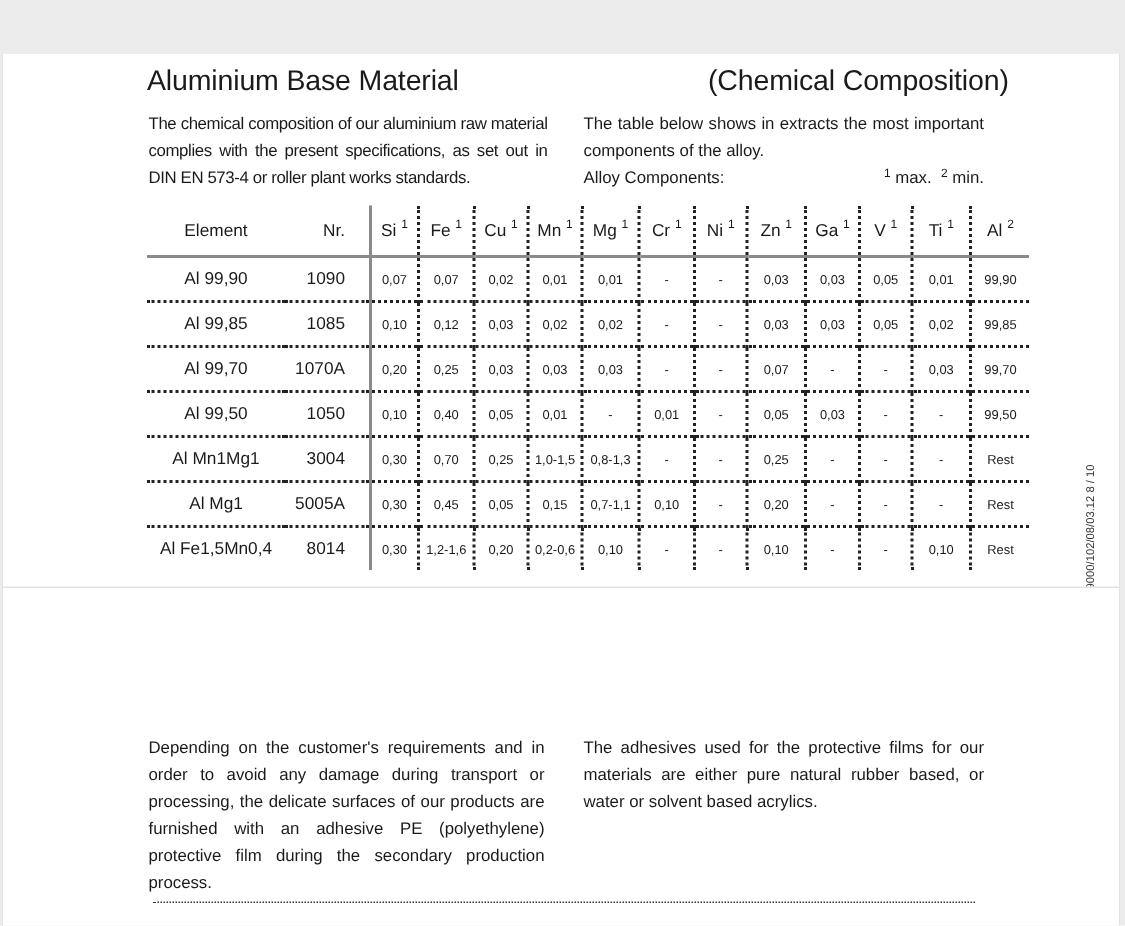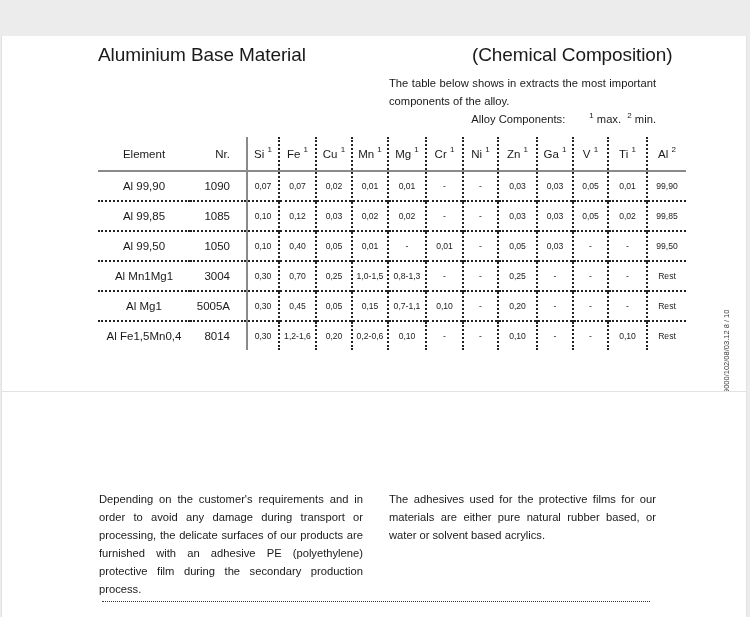--- a/index.html
+++ b/index.html
@@ -22,21 +22,21 @@
   .h1 { position: absolute; font-size: 19px; font-weight: normal; margin: 0; letter-spacing: -0.1px; }
   #title-left { left: 96px; top: 8px; }
   #title-right { left: 470px; top: 8px; }
 
   .para {
     position: absolute; font-size: 11.2px; line-height: 18px;
     text-align: justify; margin: 0;
   }
   #intro-left { left: 97px; top: 38px; width: 266px; letter-spacing: -0.25px; }
   #intro-right { left: 387px; top: 38px; width: 267px; }
-  #intro-right .last { display: flex; justify-content: flex-end; gap: 24px; }
+  #intro-right .last { display: flex; justify-content: space-between; gap: 24px; }
   sup { font-size: 8px; vertical-align: top; position: relative; top: -3px; }
 
   table.comp {
     position: absolute; left: 96px; top: 101px;
     border-collapse: collapse; font-size: 11px;
   }
   table.comp th {
     font-weight: normal; height: 33px; font-size: 11.5px;
     border-bottom: 2px solid #8a8a8a; padding: 0;
   }
@@ -68,20 +68,21 @@
     border-top: 1px dotted #333;
   }
 </style>
 </head>
 <body>
 
 <div class="page" id="page1">
   <h1 class="h1" id="title-left">Aluminium Base Material</h1>
   <h1 class="h1" id="title-right">(Chemical Composition)</h1>
 
+  <p class="para" id="intro-left">The chemical composition of our aluminium raw material complies with the present specifications, as set out in DIN EN 573-4 or roller plant works standards.</p>
   <div class="para" id="intro-right">
     <div>The table below shows in extracts the most important components of the alloy.</div>
     <div class="last">
       <span>Alloy Components:</span>
       <span>
         <sup>1</sup>
         <span>max.</span>&nbsp;
         <sup>2</sup>
         <span>min.</span>
       </span>
@@ -134,20 +135,36 @@
           <td class="v">0,02</td>
           <td class="v">-</td>
           <td class="v">-</td>
           <td class="v">0,03</td>
           <td class="v">0,03</td>
           <td class="v">0,05</td>
           <td class="v">0,02</td>
           <td class="v">99,85</td>
         </tr>
         <tr>
+          <td class="el">Al 99,70</td>
+          <td class="nr">1070A</td>
+          <td class="v first">0,20</td>
+          <td class="v">0,25</td>
+          <td class="v">0,03</td>
+          <td class="v">0,03</td>
+          <td class="v">0,03</td>
+          <td class="v">-</td>
+          <td class="v">-</td>
+          <td class="v">0,07</td>
+          <td class="v">-</td>
+          <td class="v">-</td>
+          <td class="v">0,03</td>
+          <td class="v">99,70</td>
+        </tr>
+        <tr>
           <td class="el">Al 99,50</td>
           <td class="nr">1050</td>
           <td class="v first">0,10</td>
           <td class="v">0,40</td>
           <td class="v">0,05</td>
           <td class="v">0,01</td>
           <td class="v">-</td>
           <td class="v">0,01</td>
           <td class="v">-</td>
           <td class="v">0,05</td>

